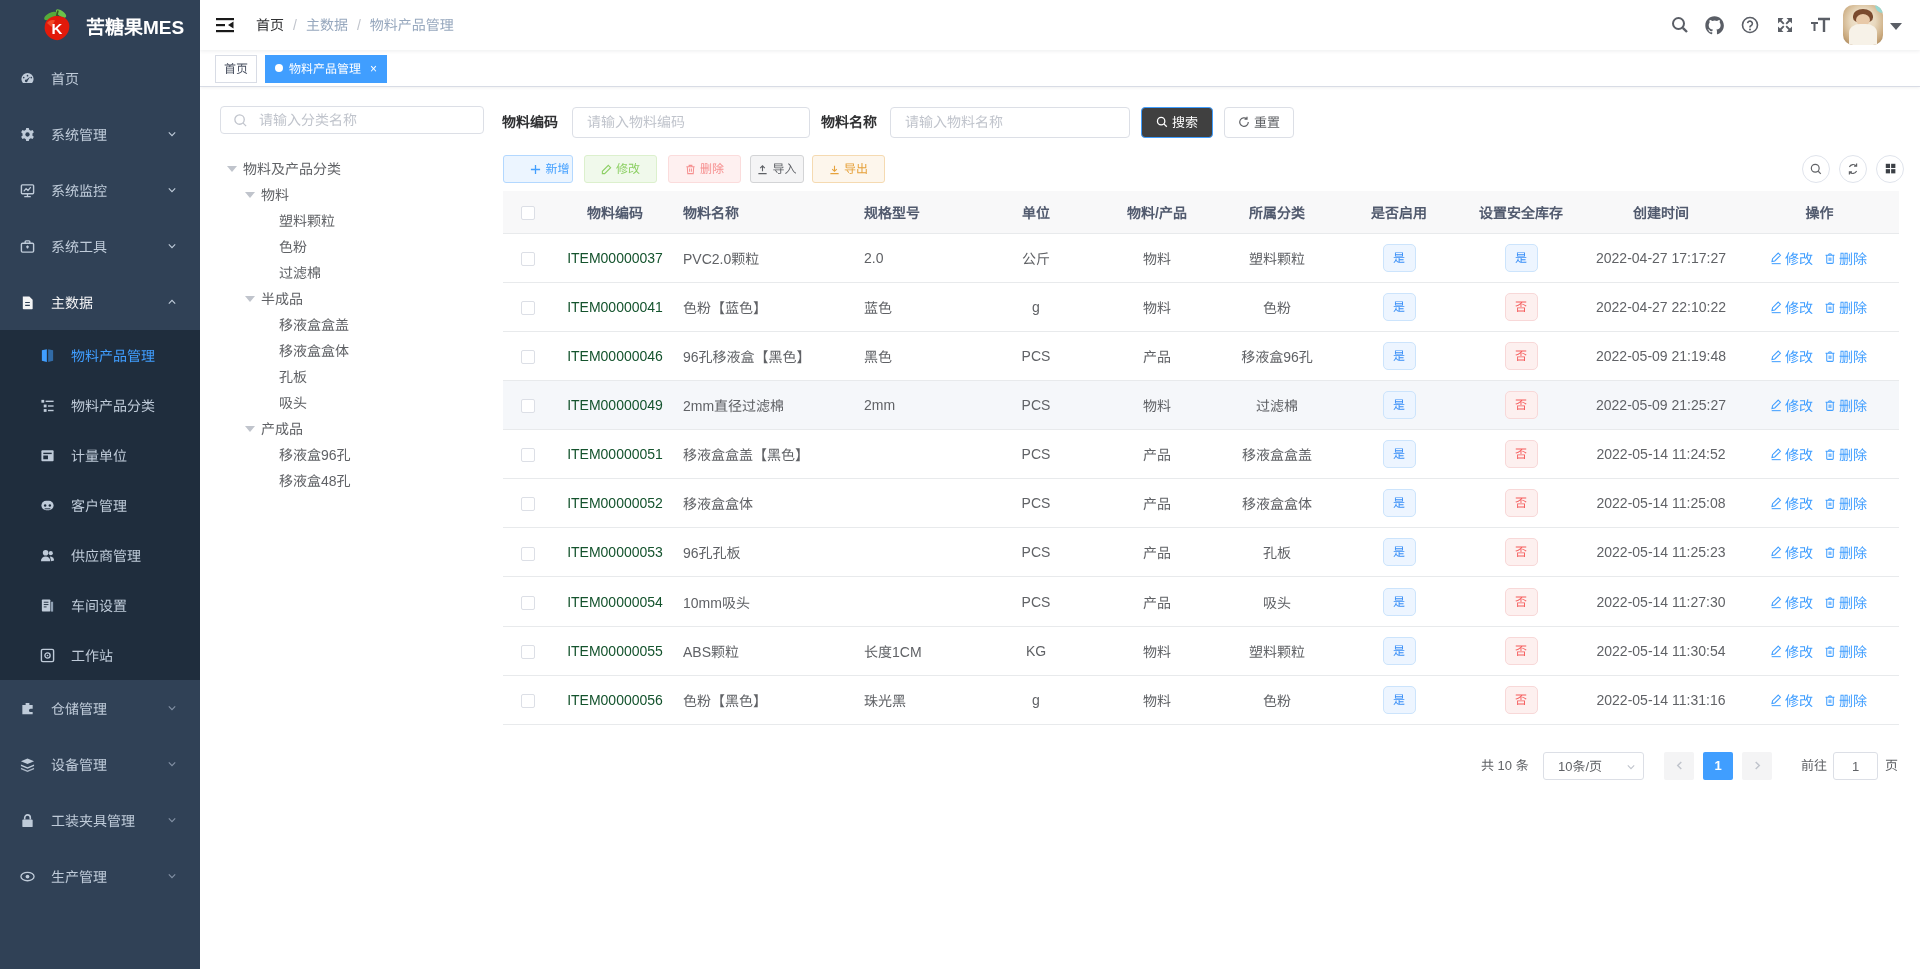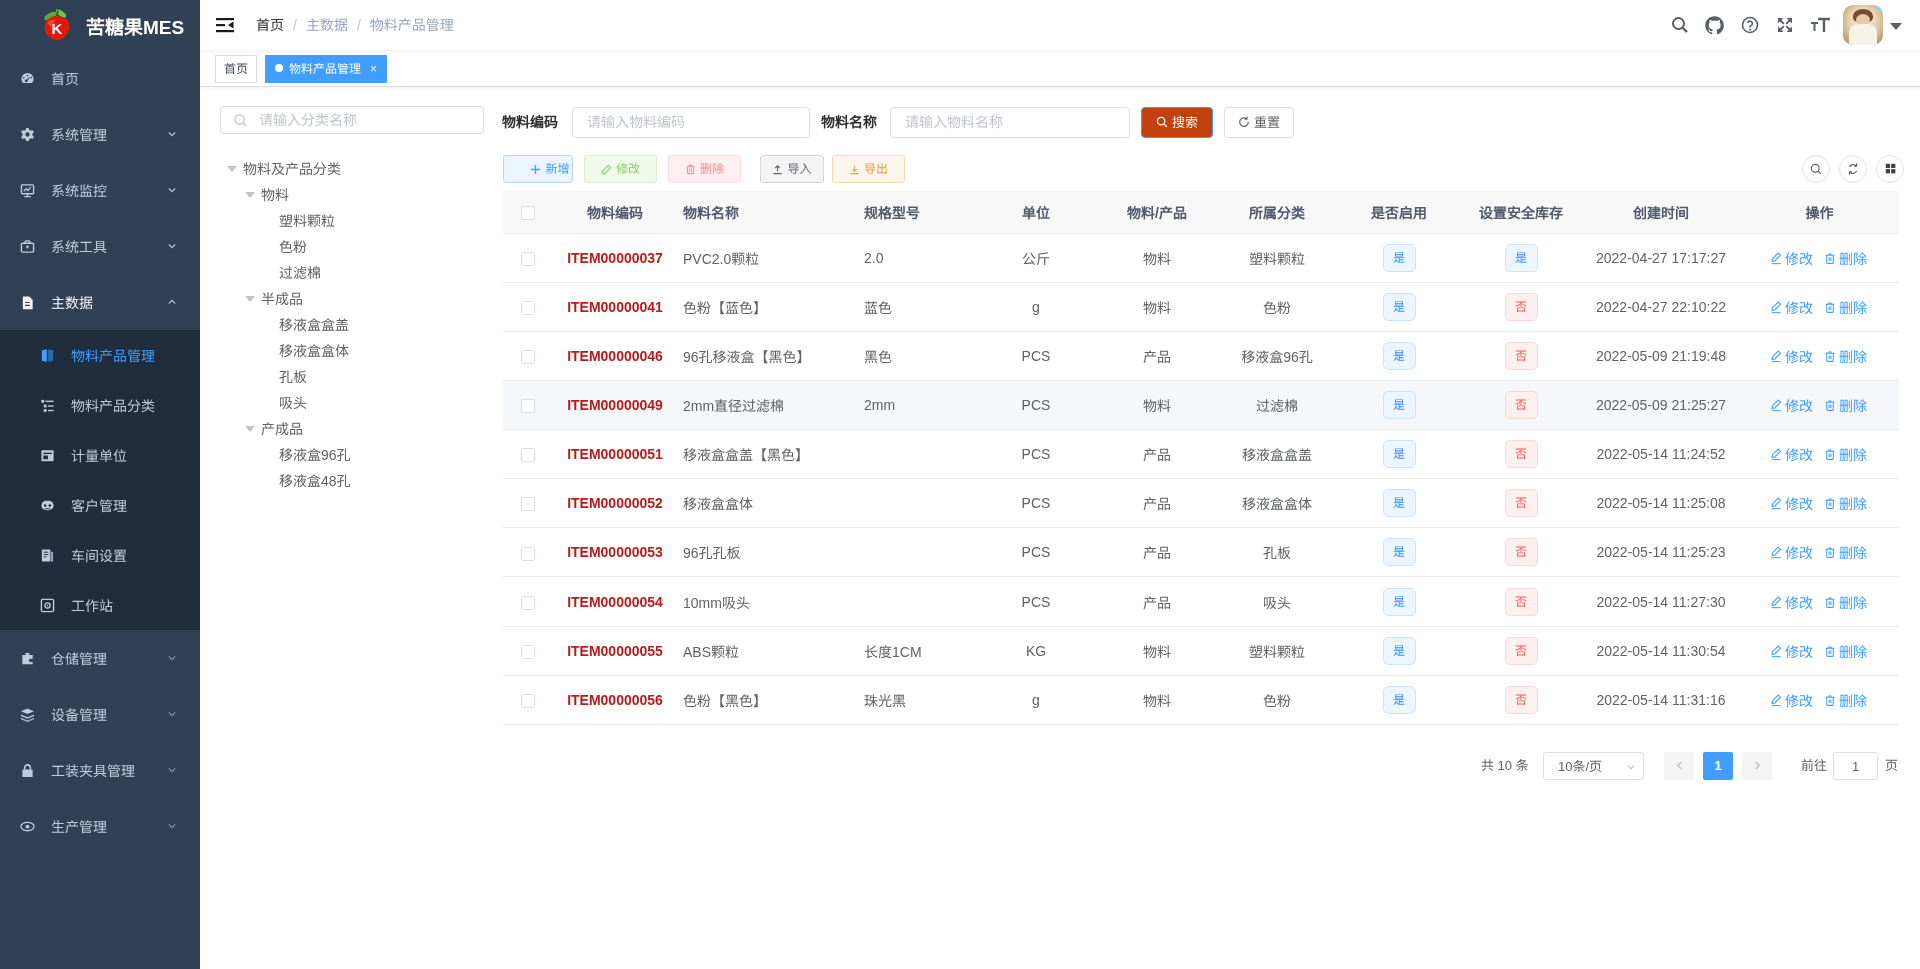--- a/index.html
+++ b/index.html
@@ -51,21 +51,21 @@
 .tree { position:absolute; left:20px; top:67px; width:270px; font-size:14px; color:#606266; }
 .tnode { height:26.02px; display:flex; align-items:center; }
 .tcaret { width:0; height:0; border:5px solid transparent; border-top:6px solid #c0c4cc; margin-right:6px; position:relative; top:3px; flex:none; }
 .tnode .lbl { }
 
 
 .sform { position:absolute; left:302px; top:19px; height:32px; white-space:nowrap; font-size:0; }
 .sform .flabel { display:inline-block; font-weight:bold; color:#303133; font-size:14px; vertical-align:middle; line-height:31px; }
 .finput { display:inline-block; height:31px; border:1px solid #dcdfe6; border-radius:4px; color:#c0c4cc; font-size:14px; line-height:29px; padding-left:14px; vertical-align:middle; }
 .btn { display:inline-block; height:31px; line-height:29px; border-radius:4px; font-size:13px; text-align:center; vertical-align:middle; }
-.btn-primary { background:#c2410c; border:1px solid #409eff; color:#fff; }
+.btn-primary { background:#404040; border:1px solid #409eff; color:#fff; }
 .btn-plain { background:#fff; border:1px solid #dcdfe6; color:#606266; }
 
 
 .toolbar { position:absolute; left:303px; top:67px; right:20px; height:28px; font-size:0; }
 .mbtn { display:inline-block; height:28px; line-height:26px; border-radius:3px; font-size:12px; text-align:center; vertical-align:top; }
 .mbtn svg { vertical-align:-2px; margin-right:4px; }
 .mb-blue { background:#ecf5ff; border:1px solid #b3d8ff; color:#409eff; }
 .mb-green { background:#f0f9eb; border:1px solid #dcf0cd; color:#8ccf63; }
 .mb-red { background:#fef0f0; border:1px solid #fbdcdc; color:#f69090; }
 .mb-gray { background:#f4f4f5; border:1px solid #d3d4d6; color:#5e6166; }
@@ -75,21 +75,21 @@
 
 
 .tbl { position:absolute; left:303px; top:103px; width:1396px; border-collapse:collapse; table-layout:fixed; font-size:14px; }
 .tbl th { background:#f8f8f9; color:#515a6e; font-weight:bold; height:42px; border-bottom:1px solid #e8eaec; text-align:center; }
 .tbl td { height:49.15px; border-bottom:1px solid #e8eaec; text-align:center; color:#606266; }
 .tbl .tl { text-align:left; }
 .tbl td.c3 { padding-left:6px; }
 .tbl td.c4 { padding-left:9px; }
 .tbl th.c3 { text-align:left; padding-left:6px; }
 .tbl th.c4 { text-align:left; padding-left:9px; }
-.link { color:#b91c1c;font-weight:bold; }
+.link { color:#14532d; }
 .cbx { display:inline-block; width:14px; height:14px; border:1px solid #dcdfe6; border-radius:2px; background:#fff; vertical-align:middle; }
 .badge { display:inline-block; width:33px; height:28px; line-height:26px; border-radius:5px; font-size:12px; }
 .bg-blue { background:#edf5ff; border:1px solid #cce4fc; color:#3a8ff7; }
 .bg-red { background:#fdf0ef; border:1px solid #f8d8d8; color:#f55f5f; }
 .op a { color:#409eff; text-decoration:none; white-space:nowrap; }
 .op a + a { margin-left:11px; }
 .op { padding-left:6px; }
 .op svg { vertical-align:-1px; margin-right:3px; }
 
 
@@ -198,20 +198,29 @@
       <span>计量单位</span>
     </div>
     <div class="sub-item">
       <svg class="mi" viewBox="0 0 16 16">
           <rect x="1.5" y="3" width="13" height="10" rx="5" fill="#bfcbd9"></rect>
           <circle cx="5.5" cy="8" r="1.3" fill="#1f2d3d"></circle>
           <circle cx="10.5" cy="8" r="1.3" fill="#1f2d3d"></circle>
           <path d="M5 11.5 h6" stroke="#1f2d3d" stroke-width="1"></path>
         </svg>
       <span>客户管理</span>
+    </div>
+    <div class="sub-item">
+      <svg class="mi" viewBox="0 0 16 16">
+          <circle cx="6" cy="5" r="3" fill="#bfcbd9"></circle>
+          <path d="M1 14 a5 5 0 0 1 10 0 Z" fill="#bfcbd9"></path>
+          <circle cx="11.5" cy="5.5" r="2.2" fill="#bfcbd9"></circle>
+          <path d="M10.5 9 a4.3 4.3 0 0 1 4.5 4.3 l-3 .7" fill="#bfcbd9"></path>
+        </svg>
+      <span>供应商管理</span>
     </div>
     <div class="sub-item">
       <svg class="mi" viewBox="0 0 16 16">
           <rect x="2" y="1.5" width="9" height="13" rx="0.8" fill="#bfcbd9"></rect>
           <rect x="11.5" y="4" width="2.5" height="10.5" fill="#8fa0b3"></rect>
           <path d="M4 4.5 h5 M4 7 h5 M4 9.5 h3" stroke="#1f2d3d" stroke-width="1"></path>
         </svg>
       <span>车间设置</span>
     </div>
     <div class="sub-item">
@@ -406,21 +415,21 @@
   <div class="toolbar">
     <span class="mbtn mb-blue" style="width:70px;padding-left:24px;"><svg width="11" height="11" viewBox="0 0 12 12">
           <path d="M6 1 v10 M1 6 h10" stroke="#409eff" stroke-width="1.4"></path>
         </svg>新增</span>
     <span class="mbtn mb-green" style="width:73px;margin-left:11px;"><svg width="11" height="11" viewBox="0 0 12 12">
           <path d="M8 1.5 l2.5 2.5 L4 10.5 H1.5 V8 Z" fill="none" stroke="#8ccf63" stroke-width="1.2"></path>
         </svg>修改</span>
     <span class="mbtn mb-red" style="width:73px;margin-left:11px;"><svg width="11" height="11" viewBox="0 0 12 12">
           <path d="M1.5 3 h9 M4.5 3 V1.5 h3 V3 M2.5 3 l0.5 7.5 h6 L9.5 3 M5 5 v3.5 M7 5 v3.5" fill="none" stroke="#f69090" stroke-width="1.1"></path>
         </svg>删除</span>
-    <span class="mbtn mb-gray" style="width:64px;margin-left:19px;"><svg width="11" height="11" viewBox="0 0 12 12">
+    <span class="mbtn mb-gray" style="width:54px;margin-left:9px;"><svg width="11" height="11" viewBox="0 0 12 12">
           <path d="M6 8 V2 M3.5 4.5 L6 2 l2.5 2.5 M1.5 10.5 h9" fill="none" stroke="#5e6166" stroke-width="1.2"></path>
         </svg>导入</span>
     <span class="mbtn mb-yellow" style="width:73px;margin-left:8px;"><svg width="11" height="11" viewBox="0 0 12 12">
           <path d="M6 2 v6 M3.5 5.5 L6 8 l2.5-2.5 M1.5 10.5 h9" fill="none" stroke="#e6a23c" stroke-width="1.2"></path>
         </svg>导出</span>
     <span class="circ" style="right:70px;"><svg width="12" height="12" viewBox="0 0 16 16">
           <circle cx="7" cy="7" r="5.2" fill="none" stroke="#606266" stroke-width="1.6"></circle>
           <path d="M11 11 L14.4 14.4" stroke="#606266" stroke-width="1.6"></path>
         </svg></span>
     <span class="circ" style="right:33px;"><svg width="12" height="12" viewBox="0 0 16 16">

